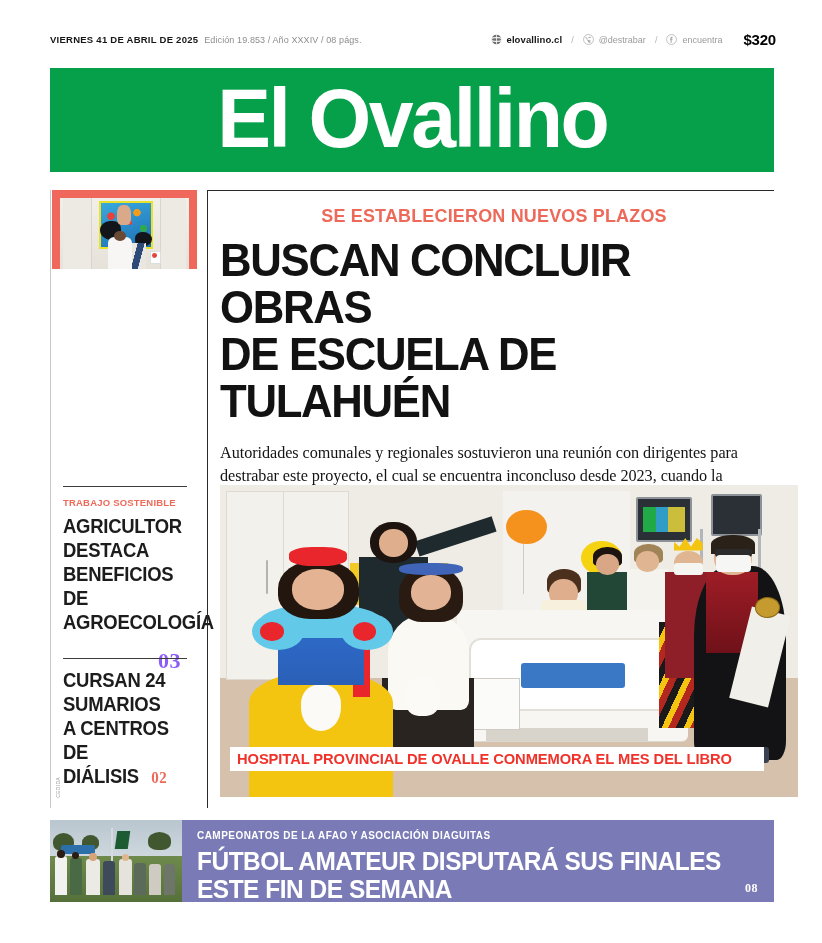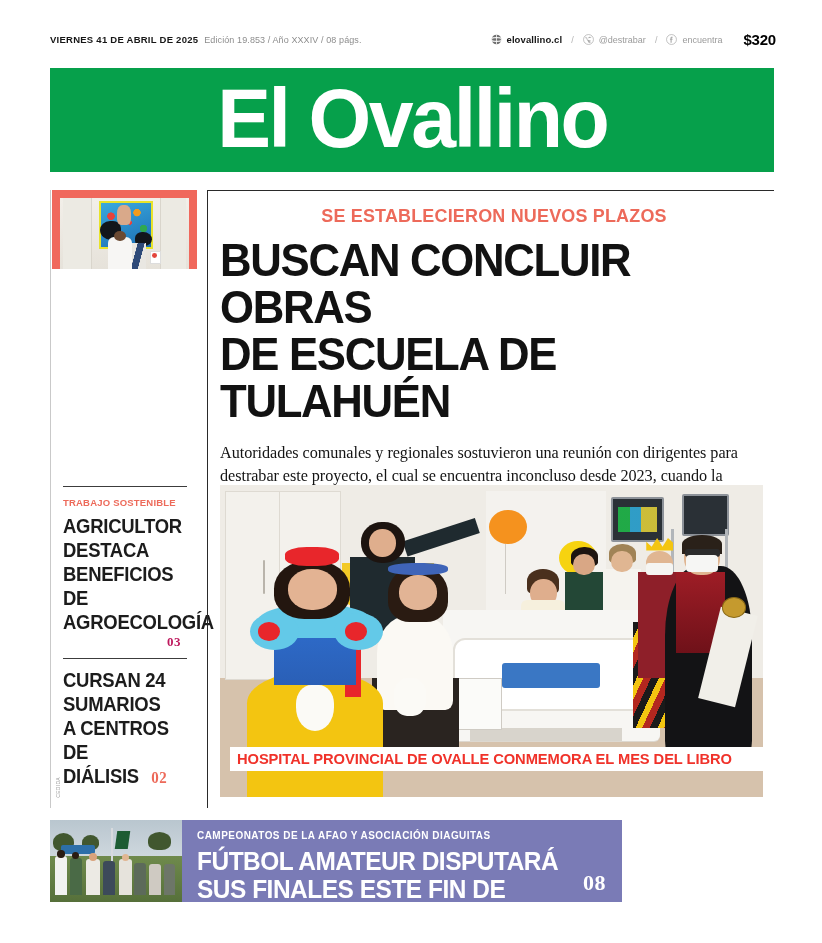--- a/index.html
+++ b/index.html
@@ -224,27 +224,27 @@
     font-size: 21px;
     font-weight: 700;
     line-height: 24px;
     letter-spacing: -0.3px;
     margin-top: 5px;
     transform: scaleX(0.88);
     transform-origin: left top;
     text-transform: uppercase;
   }
   .side-item-page {
-    color: #be185d;
+    color: #8b5cf6;
     font-family: "Liberation Serif", serif;
-    font-size: 13px;
+    font-size: 22px;
     font-weight: 700;
     text-align: right;
     letter-spacing: 0.5px;
-    margin-top: 0;
+    margin-top: 14px;
     padding-right: 4px;
   }
   .side-item-head.inline-page .pagenum {
     font-family: "Liberation Serif", serif;
     font-size: 17px;
     font-weight: 700;
     color: #ED6A5A;
     letter-spacing: 0.5px;
     margin-left: 14px;
   }
@@ -318,20 +318,21 @@
   }
 
   .main-photo {
     position: absolute;
     left: 12px;
     top: 294px;
     width: 543px;
     height: 312px;
     overflow: hidden;
     background: #cbb9a8;
+    padding-left: 35px;
   }
   .photo-caption {
     position: absolute;
     left: 10px;
     bottom: 26px;
     background: #ffffff;
     padding: 3px 6px 3px 7px;
     display: flex;
     align-items: baseline;
     gap: 7px;
@@ -345,21 +346,21 @@
     text-transform: uppercase;
     transform: scaleX(0.95);
     transform-origin: left;
   }
 
   
   .bottom-banner {
     position: absolute;
     left: 50px;
     top: 820px;
-    width: 572px;
+    width: 724px;
     height: 82px;
     background: #7A7BB6;
     display: flex;
     overflow: hidden;
   }
   .banner-photo {
     width: 132px;
     height: 82px;
     flex: 0 0 132px;
     position: relative;
@@ -390,21 +391,21 @@
     text-transform: uppercase;
     transform: scaleX(0.94);
     transform-origin: left;
   }
   .banner-page {
     position: absolute;
     right: 16px;
     bottom: 6px;
     color: #ffffff;
     font-family: "Liberation Serif", serif;
-    font-size: 22px;
+    font-size: 12px;
     font-weight: 700;
     letter-spacing: 0.5px;
     margin-left: 28px;
   }
 
   
   .ph { position: absolute; }
 
   
   .sp-bg { left:0; top:0; width:100%; height:100%;

